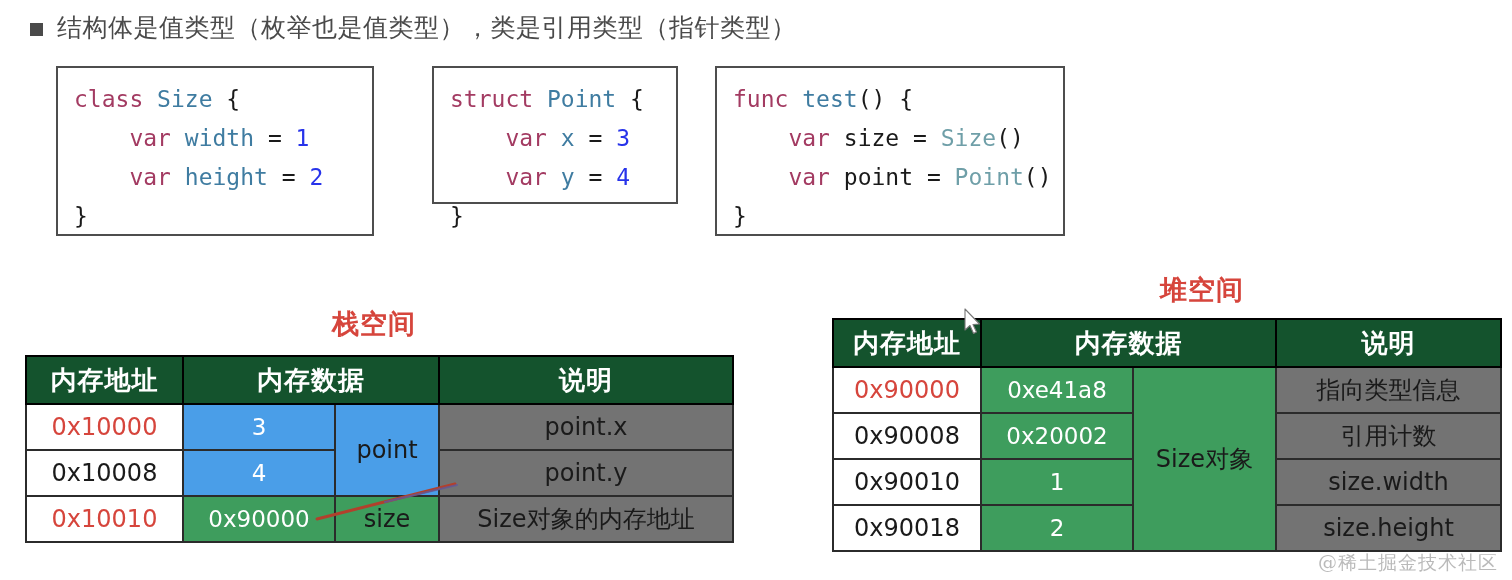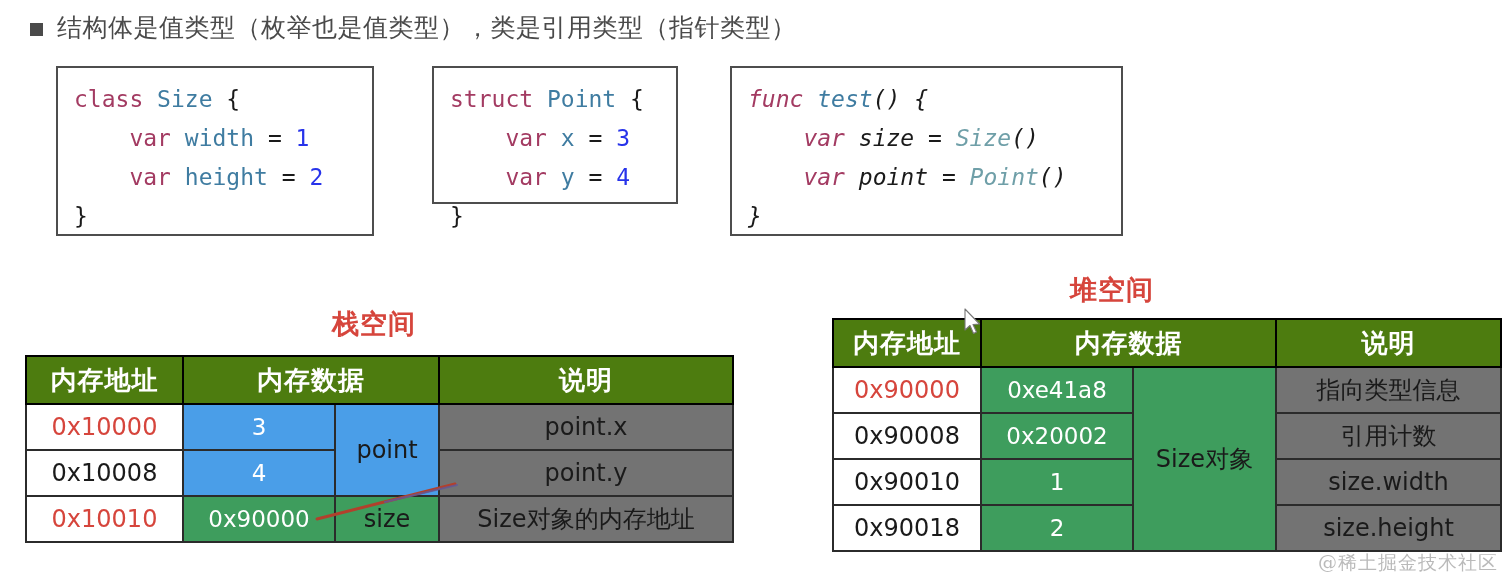--- a/index.html
+++ b/index.html
@@ -50,59 +50,59 @@
     box-sizing: border-box;
     padding: 12px 16px 10px 16px;
     font-family: "DejaVu Sans Mono", "Liberation Mono", monospace;
     font-size: 23px;
     line-height: 39px;
     white-space: pre;
     margin-left: 29px;
   }
   #code-1 { left: 27px;  top: 66px; width: 318px; height: 170px; }
   #code-2 { left: 403px; top: 66px; width: 246px; height: 138px; }
-  #code-3 { left: 701px; top: 66px; width: 393px; height: 170px; font-style: italic; }
+  #code-3 { left: 686px; top: 66px; width: 350px; height: 170px; }
 
   .kw   { color: #a33b62; }   
   .typ  { color: #3f7ca1; }   
   .typ2 { color: #6f9fa8; }   
   .num  { color: #2733ea; }   
   .pln  { color: #1a1a1a; }   
 
   
   .section-caption {
     position: absolute;
     font-size: 27px;
     font-weight: bold;
     color: #d6453c;
     letter-spacing: 1px;
     font-family: "DejaVu Sans", "Liberation Sans", sans-serif;
     white-space: nowrap;
   }
   #caption-stack { left: 332px;  top: 306px; }
-  #caption-heap  { left: 1070px; top: 272px; }
+  #caption-heap  { left: 1160px; top: 272px; }
 
   
   .mem-table {
     position: absolute;
     border-collapse: collapse;
     table-layout: fixed;
     background: #ffffff;
     border: 2px solid #2b2b2b;
   }
   .mem-table th,
   .mem-table td {
     border: 2px solid #2b2b2b;
     text-align: center;
     vertical-align: middle;
     padding: 0;
     font-family: "DejaVu Sans", "Liberation Sans", sans-serif;
   }
   .mem-table thead th {
-    background: #4d7c0f;
+    background: #14532d;
     color: #ffffff;
     font-size: 26px;
     font-weight: bold;
     border-color: #000000;
     letter-spacing: 1px;
   }
   .cell-addr {
     font-size: 24px;
     color: #1a1a1a;
     background: #ffffff;

